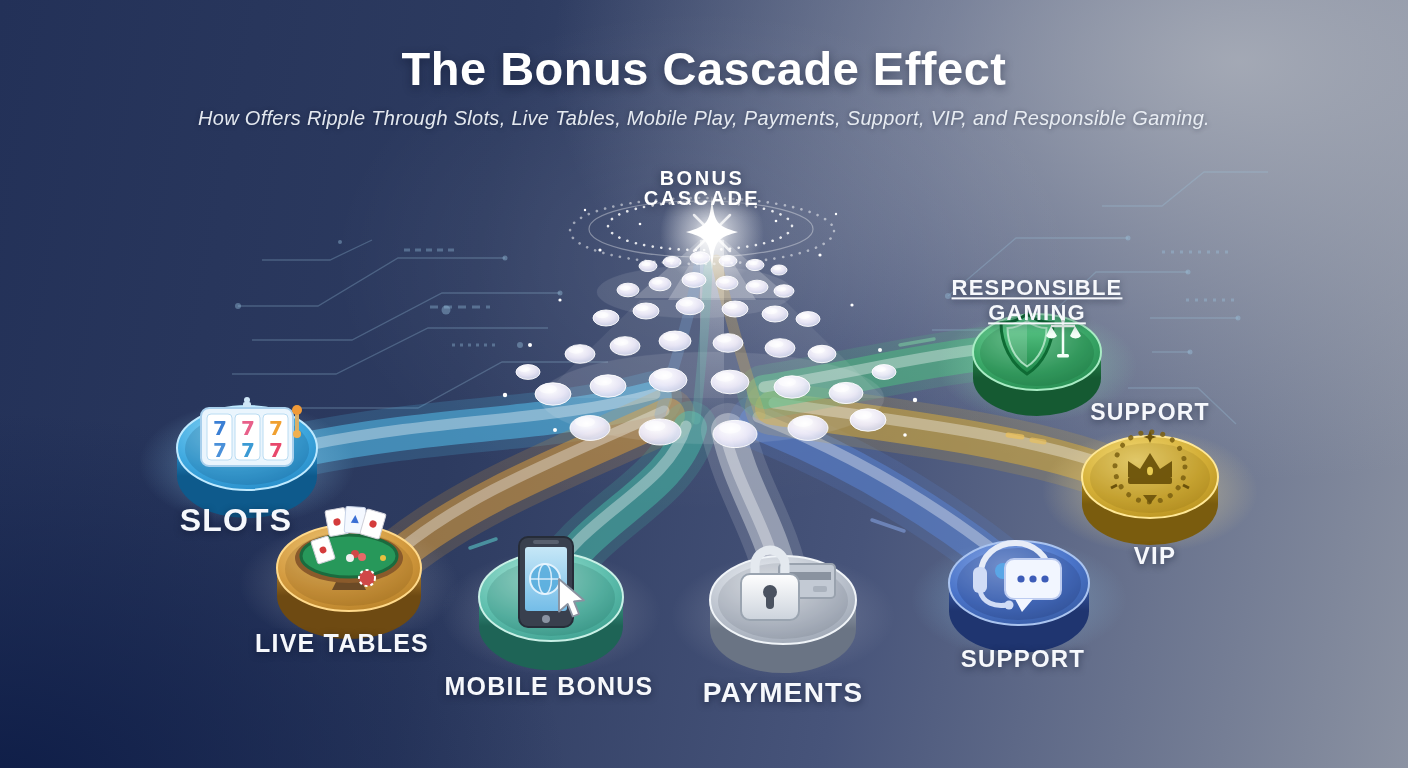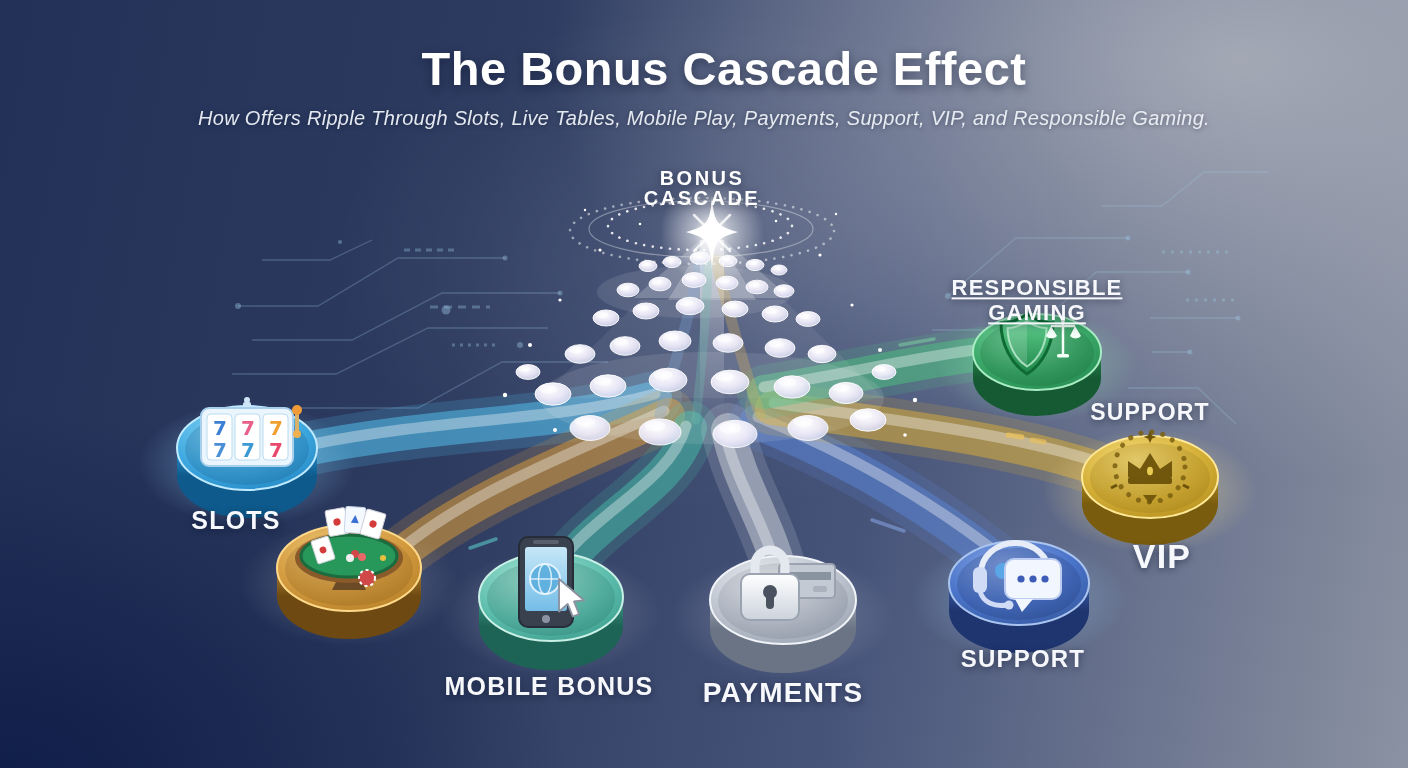--- a/index.html
+++ b/index.html
@@ -12,42 +12,42 @@
       radial-gradient(980px 640px at 0% 102%, #0f1e48 0%, rgba(15,30,72,0) 58%),
       linear-gradient(100deg,#233158 0%,#2d3b60 34%,#47547a 62%,#8b92a2 100%);
   }
   .scene{position:absolute;left:0;top:0;}
   .lbl{
     position:absolute;transform:translate(-50%,-50%);
     color:#f6f8fc;font-weight:700;letter-spacing:1.2px;white-space:nowrap;
     text-shadow:0 2px 7px rgba(8,16,38,.5);
   }
   .title{
-    position:absolute;left:724px;top:68px;transform:translate(-50%,-50%);
+    position:absolute;left:704px;top:68px;transform:translate(-50%,-50%);
     font-size:47px;font-weight:800;color:#ffffff;letter-spacing:.5px;white-space:nowrap;
     text-shadow:0 3px 10px rgba(8,16,38,.45);
   }
   .subtitle{
     position:absolute;left:704px;top:118px;transform:translate(-50%,-50%);
     font-size:20px;font-weight:400;color:rgba(238,242,248,.95);letter-spacing:.3px;white-space:nowrap;
     text-shadow:0 1px 5px rgba(8,16,38,.4);
     font-style:italic;
   }
   .cascade-lbl{
     position:absolute;left:702px;top:188px;transform:translate(-50%,-50%);
     text-align:center;color:#ffffff;font-weight:800;font-size:20px;letter-spacing:2.5px;
     line-height:1.0;text-shadow:0 2px 8px rgba(8,16,38,.5);
   }
   .cascade-lbl span{display:block;}
-  .lbl-slots{left:236px;top:520px;font-size:25px;}
+  .lbl-slots{left:236px;top:520px;font-size:32px;}
   .lbl-live{left:342px;top:643px;font-size:25px;}
   .lbl-mobile{left:549px;top:686px;font-size:25px;}
   .lbl-payments{left:783px;top:693px;font-size:28px;}
   .lbl-support{left:1023px;top:659px;font-size:24px;}
-  .lbl-vip{left:1155px;top:556px;font-size:34px;margin-left:7px;}
+  .lbl-vip{left:1155px;top:556px;font-size:24px;}
   .lbl-support-upper{left:1150px;top:412px;font-size:23px;}
   .lbl-rg{left:1037px;top:301px;font-size:22px;white-space:normal;width:250px;line-height:1.12;text-align:center;text-decoration:underline;}
 </style>
 </head>
 <body>
 
 <div class="canvas">
 
   <svg class="scene" width="1408" height="768" viewBox="0 0 1408 768" xmlns="http://www.w3.org/2000/svg">
     <defs>
@@ -543,20 +543,21 @@
 
   <div class="title">The Bonus Cascade Effect</div>
   <div class="subtitle">How Offers Ripple Through Slots, Live Tables, Mobile Play, Payments, Support, VIP, and Responsible Gaming.</div>
 
   <div class="cascade-lbl">
     <span>BONUS</span>
     <span>CASCADE</span>
   </div>
 
   <div class="lbl lbl-slots">SLOTS</div>
+  <div class="lbl lbl-live">LIVE TABLES</div>
   <div class="lbl lbl-mobile">MOBILE BONUS</div>
   <div class="lbl lbl-payments">PAYMENTS</div>
   <div class="lbl lbl-support">SUPPORT</div>
   <div class="lbl lbl-vip">VIP</div>
   <div class="lbl lbl-support-upper">SUPPORT</div>
   <div class="lbl lbl-rg">RESPONSIBLE GAMING</div>
 
 </div>
 
 </body></html>

